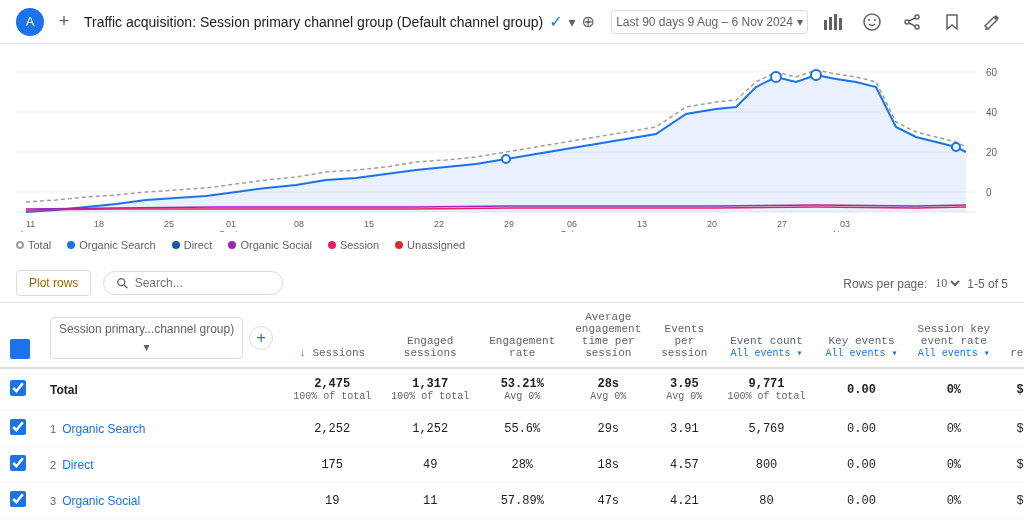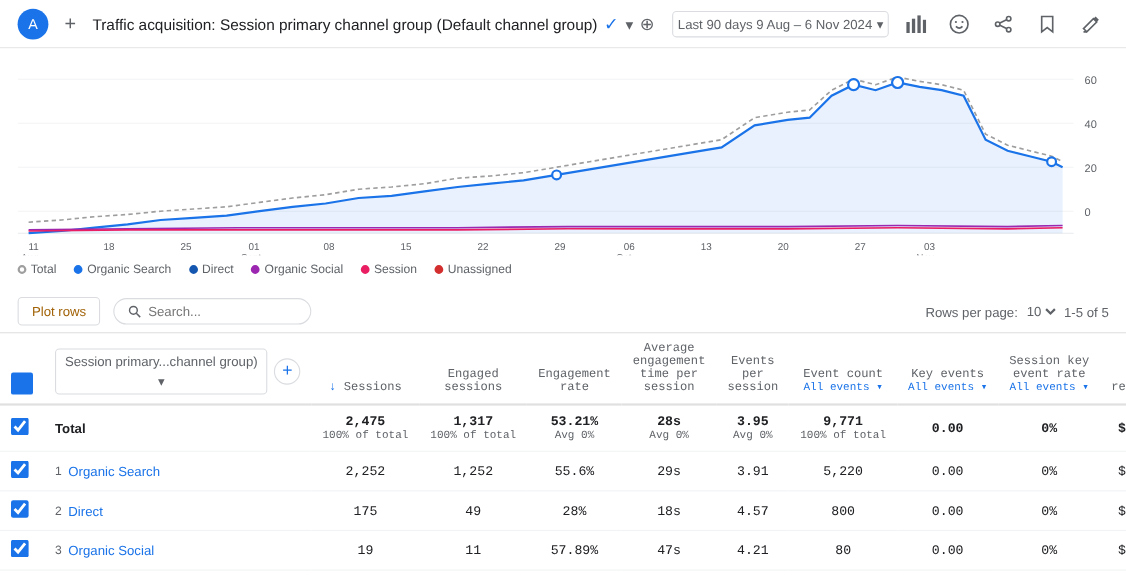--- a/index.html
+++ b/index.html
@@ -22,21 +22,21 @@
     .legend-item { display: flex; align-items: center; gap: 4px; }
     .legend-dot { width: 8px; height: 8px; border-radius: 50%; border: 2px solid; }
     .legend-dot-hollow { width: 8px; height: 8px; border-radius: 50%; border: 2px solid; background: #fff; }
 
     
     .table-controls { display: flex; align-items: center; padding: 6px 16px; border-bottom: 1px solid #e0e0e0; gap: 12px; }
     .plot-rows-btn { border: 1px solid #dadce0; border-radius: 4px; padding: 5px 12px; background: #fff; color: #a16207; font-size: 12px; cursor: pointer; }
     .search-box { display: flex; align-items: center; border: 1px solid #dadce0; border-radius: 20px; padding: 4px 12px; gap: 6px; flex: 0 0 180px; }
     .search-box input { border: none; outline: none; font-size: 12px; color: #0369a1; width: 100%; background: transparent; }
     .rows-per-page { margin-left: auto; display: flex; align-items: flex-end; gap: 4px; font-size: 12px; color: #5f6368; }
-    .rows-select { border: none; background: none; font-size: 12px; color: #5f6368; cursor: pointer; }
+    .rows-select { border: none; background: none; font-size: 12px; color: #5f6368; cursor: pointer; font-family: Liberation Serif, serif; }
 
     
     .table-wrapper { overflow-x: auto; }
     table { width: 100%; border-collapse: collapse; font-size: 12px; }
     thead tr { border-bottom: 1px solid #e0e0e0; }
     th { padding: 8px 10px; text-align: left; font-weight: 500; color: #5f6368; font-size: 11px; white-space: nowrap; vertical-align: bottom; border-bottom: 2px solid #e0e0e0; }
     th .col-link { color: #1a73e8; font-size: 10px; cursor: pointer; }
     td { padding: 8px 10px; border-bottom: 1px solid #f1f3f4; vertical-align: middle; white-space: nowrap; }
     .total-row td { font-weight: 600; }
     .total-row .sub-val { font-weight: 400; font-size: 10px; color: #5f6368; display: block; }
@@ -302,21 +302,21 @@
         <span style="display:inline-flex;align-items:center;gap:6px;">
           <span style="color:#5f6368;font-size:11px;">1</span>
           <span class="channel-cell">Organic Search</span>
         </span>
       </td>
       <td class="right-align">2,252</td>
       <td class="right-align">1,252</td>
       <td class="right-align">55.6%</td>
       <td class="right-align">29s</td>
       <td class="right-align">3.91</td>
-      <td class="right-align">5,220</td>
+      <td class="right-align">5,769</td>
       <td class="right-align">0.00</td>
       <td class="right-align">0%</td>
       <td class="right-align">$</td>
     </tr>
         <tr>
       <td class="checkbox-cell">
         <input type="checkbox" class="cb" checked="" style="">
       </td>
       <td>
         <span style="display:inline-flex;align-items:center;gap:6px;">

